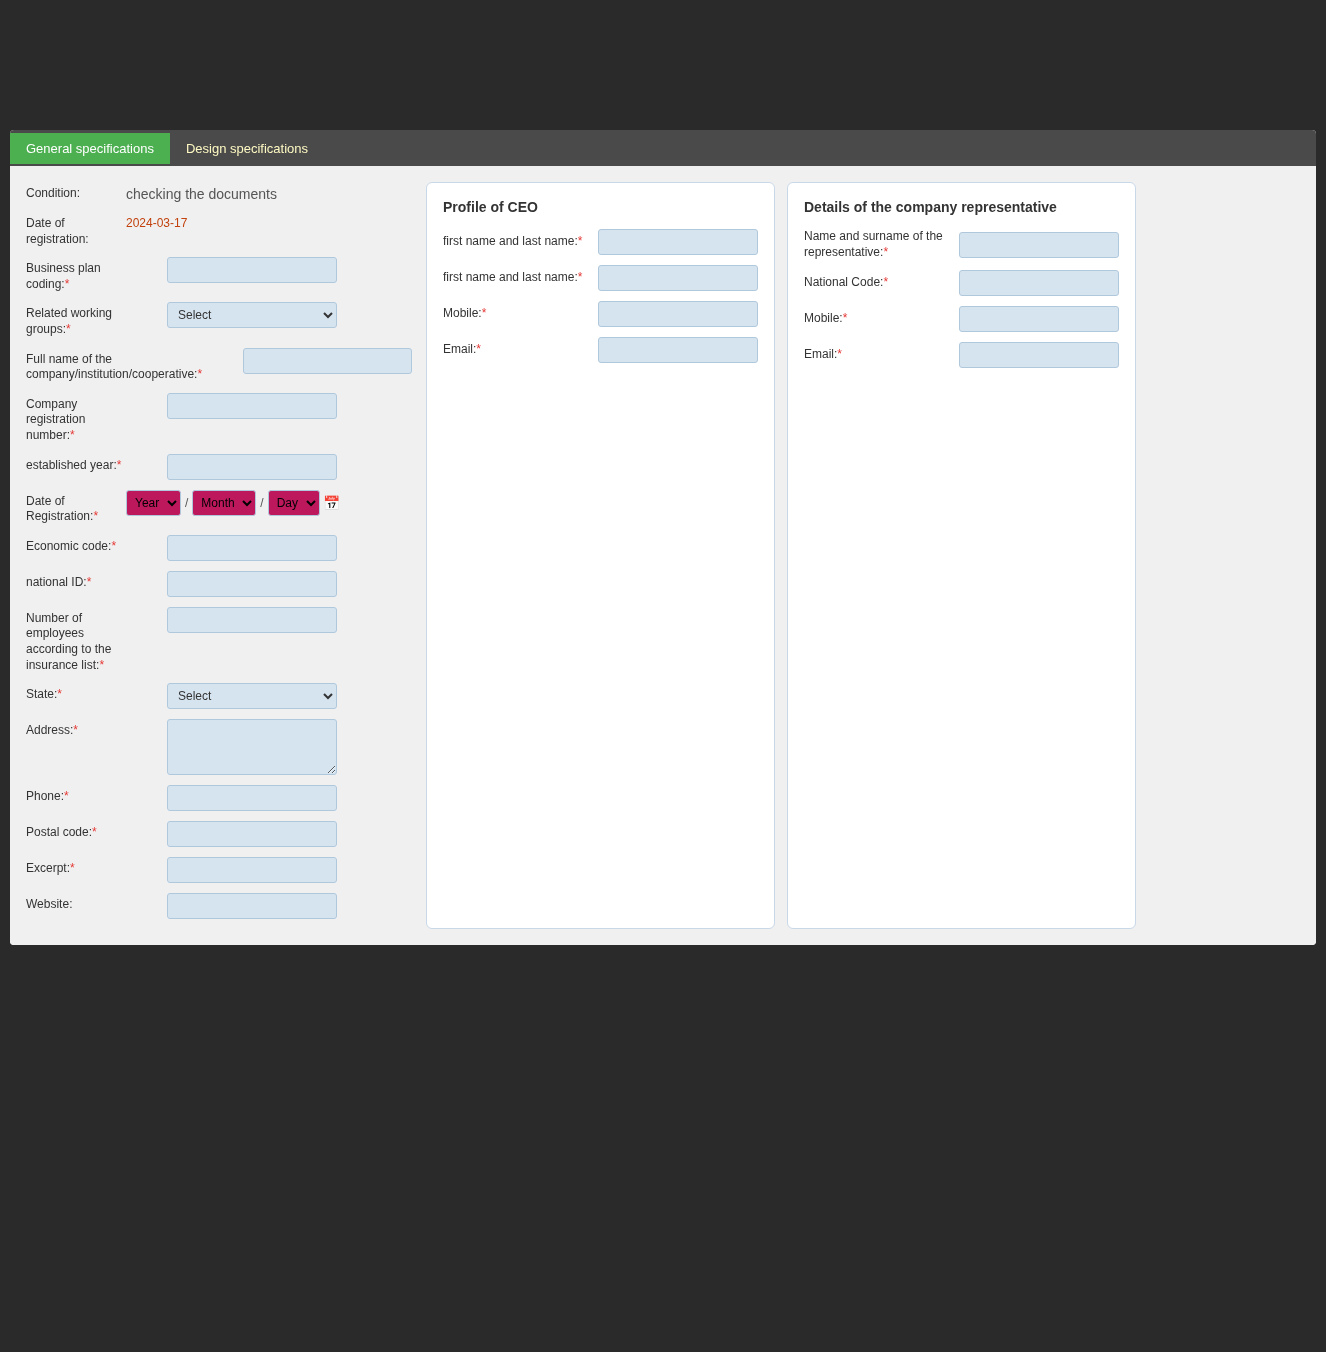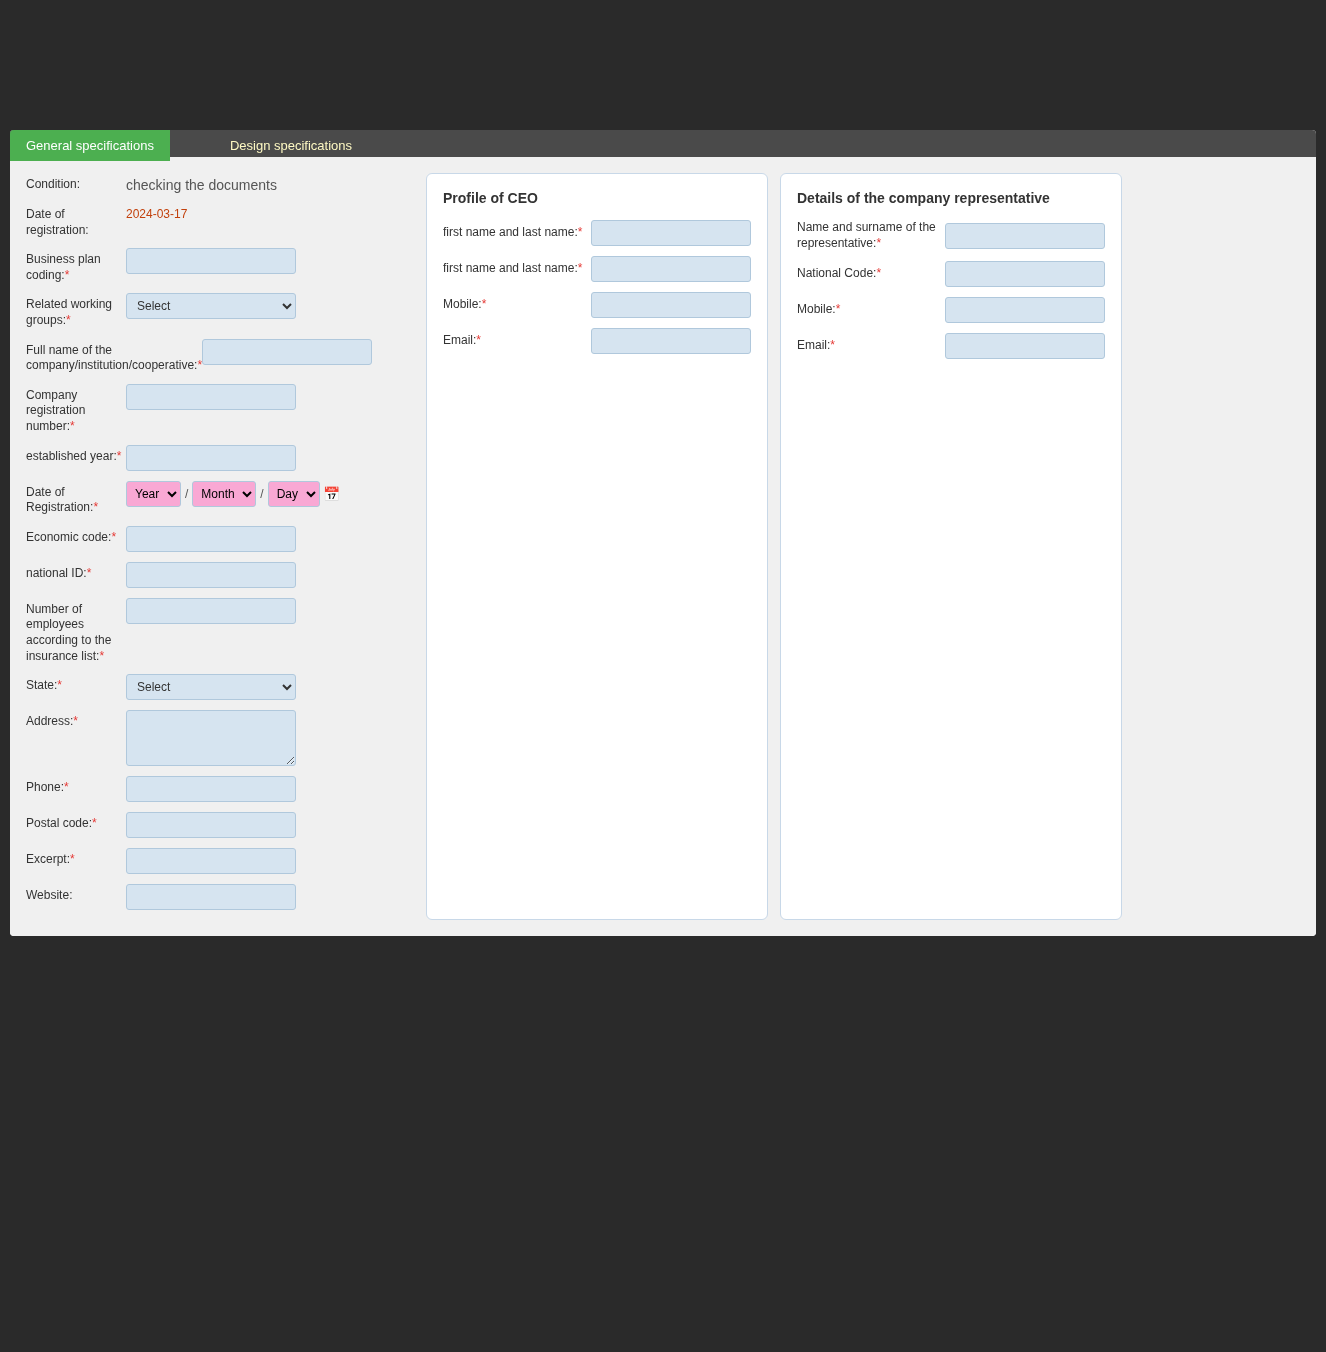--- a/index.html
+++ b/index.html
@@ -15,24 +15,23 @@
     }
     .main-container {
       background: #fff;
       border-radius: 4px;
       overflow: hidden;
     }
     
     .tab-bar {
       background: #4a4a4a;
       display: flex;
-      align-items: flex-start;
+      align-items: center;
       padding: 0;
-      height: 27px;
-      gap: 44px;
+      height: 36px;
     }
     .tab {
       padding: 8px 16px;
       cursor: pointer;
       font-size: 13px;
       color: #fef9c3;
       border: none;
       background: transparent;
     }
     .tab.active {
@@ -76,37 +75,38 @@
     .form-input {
       background: #d6e4f0;
       border: 1px solid #b0c8dc;
       border-radius: 3px;
       padding: 4px 6px;
       font-size: 12px;
       color: #333;
       width: 170px;
       height: 26px;
       outline: none;
+      margin-left: 41px;
     }
     textarea.form-input {
       height: 56px;
       resize: vertical;
     }
     select.form-input {
       appearance: auto;
       cursor: pointer;
     }
     
     .date-row {
       display: flex;
       align-items: center;
       gap: 4px;
     }
     .date-row select {
-      background: #f9a8d4;
+      background: #be185d;
       border: 1px solid #b0c8dc;
       border-radius: 3px;
       padding: 3px 4px;
       font-size: 12px;
       height: 26px;
       cursor: pointer;
     }
     .date-separator {
       font-size: 12px;
       color: #555;
@@ -126,21 +126,21 @@
     .card-title {
       font-size: 14px;
       font-weight: bold;
       color: #333;
       margin-bottom: 14px;
     }
     .card-form-row {
       display: flex;
       align-items: center;
       margin-bottom: 10px;
-      gap: 8px;
+      gap: 15px;
     }
     .card-label {
       flex: 0 0 140px;
       font-size: 12px;
       color: #333;
       line-height: 1.3;
     }
     .card-input {
       background: #d6e4f0;
       border: 1px solid #b0c8dc;

